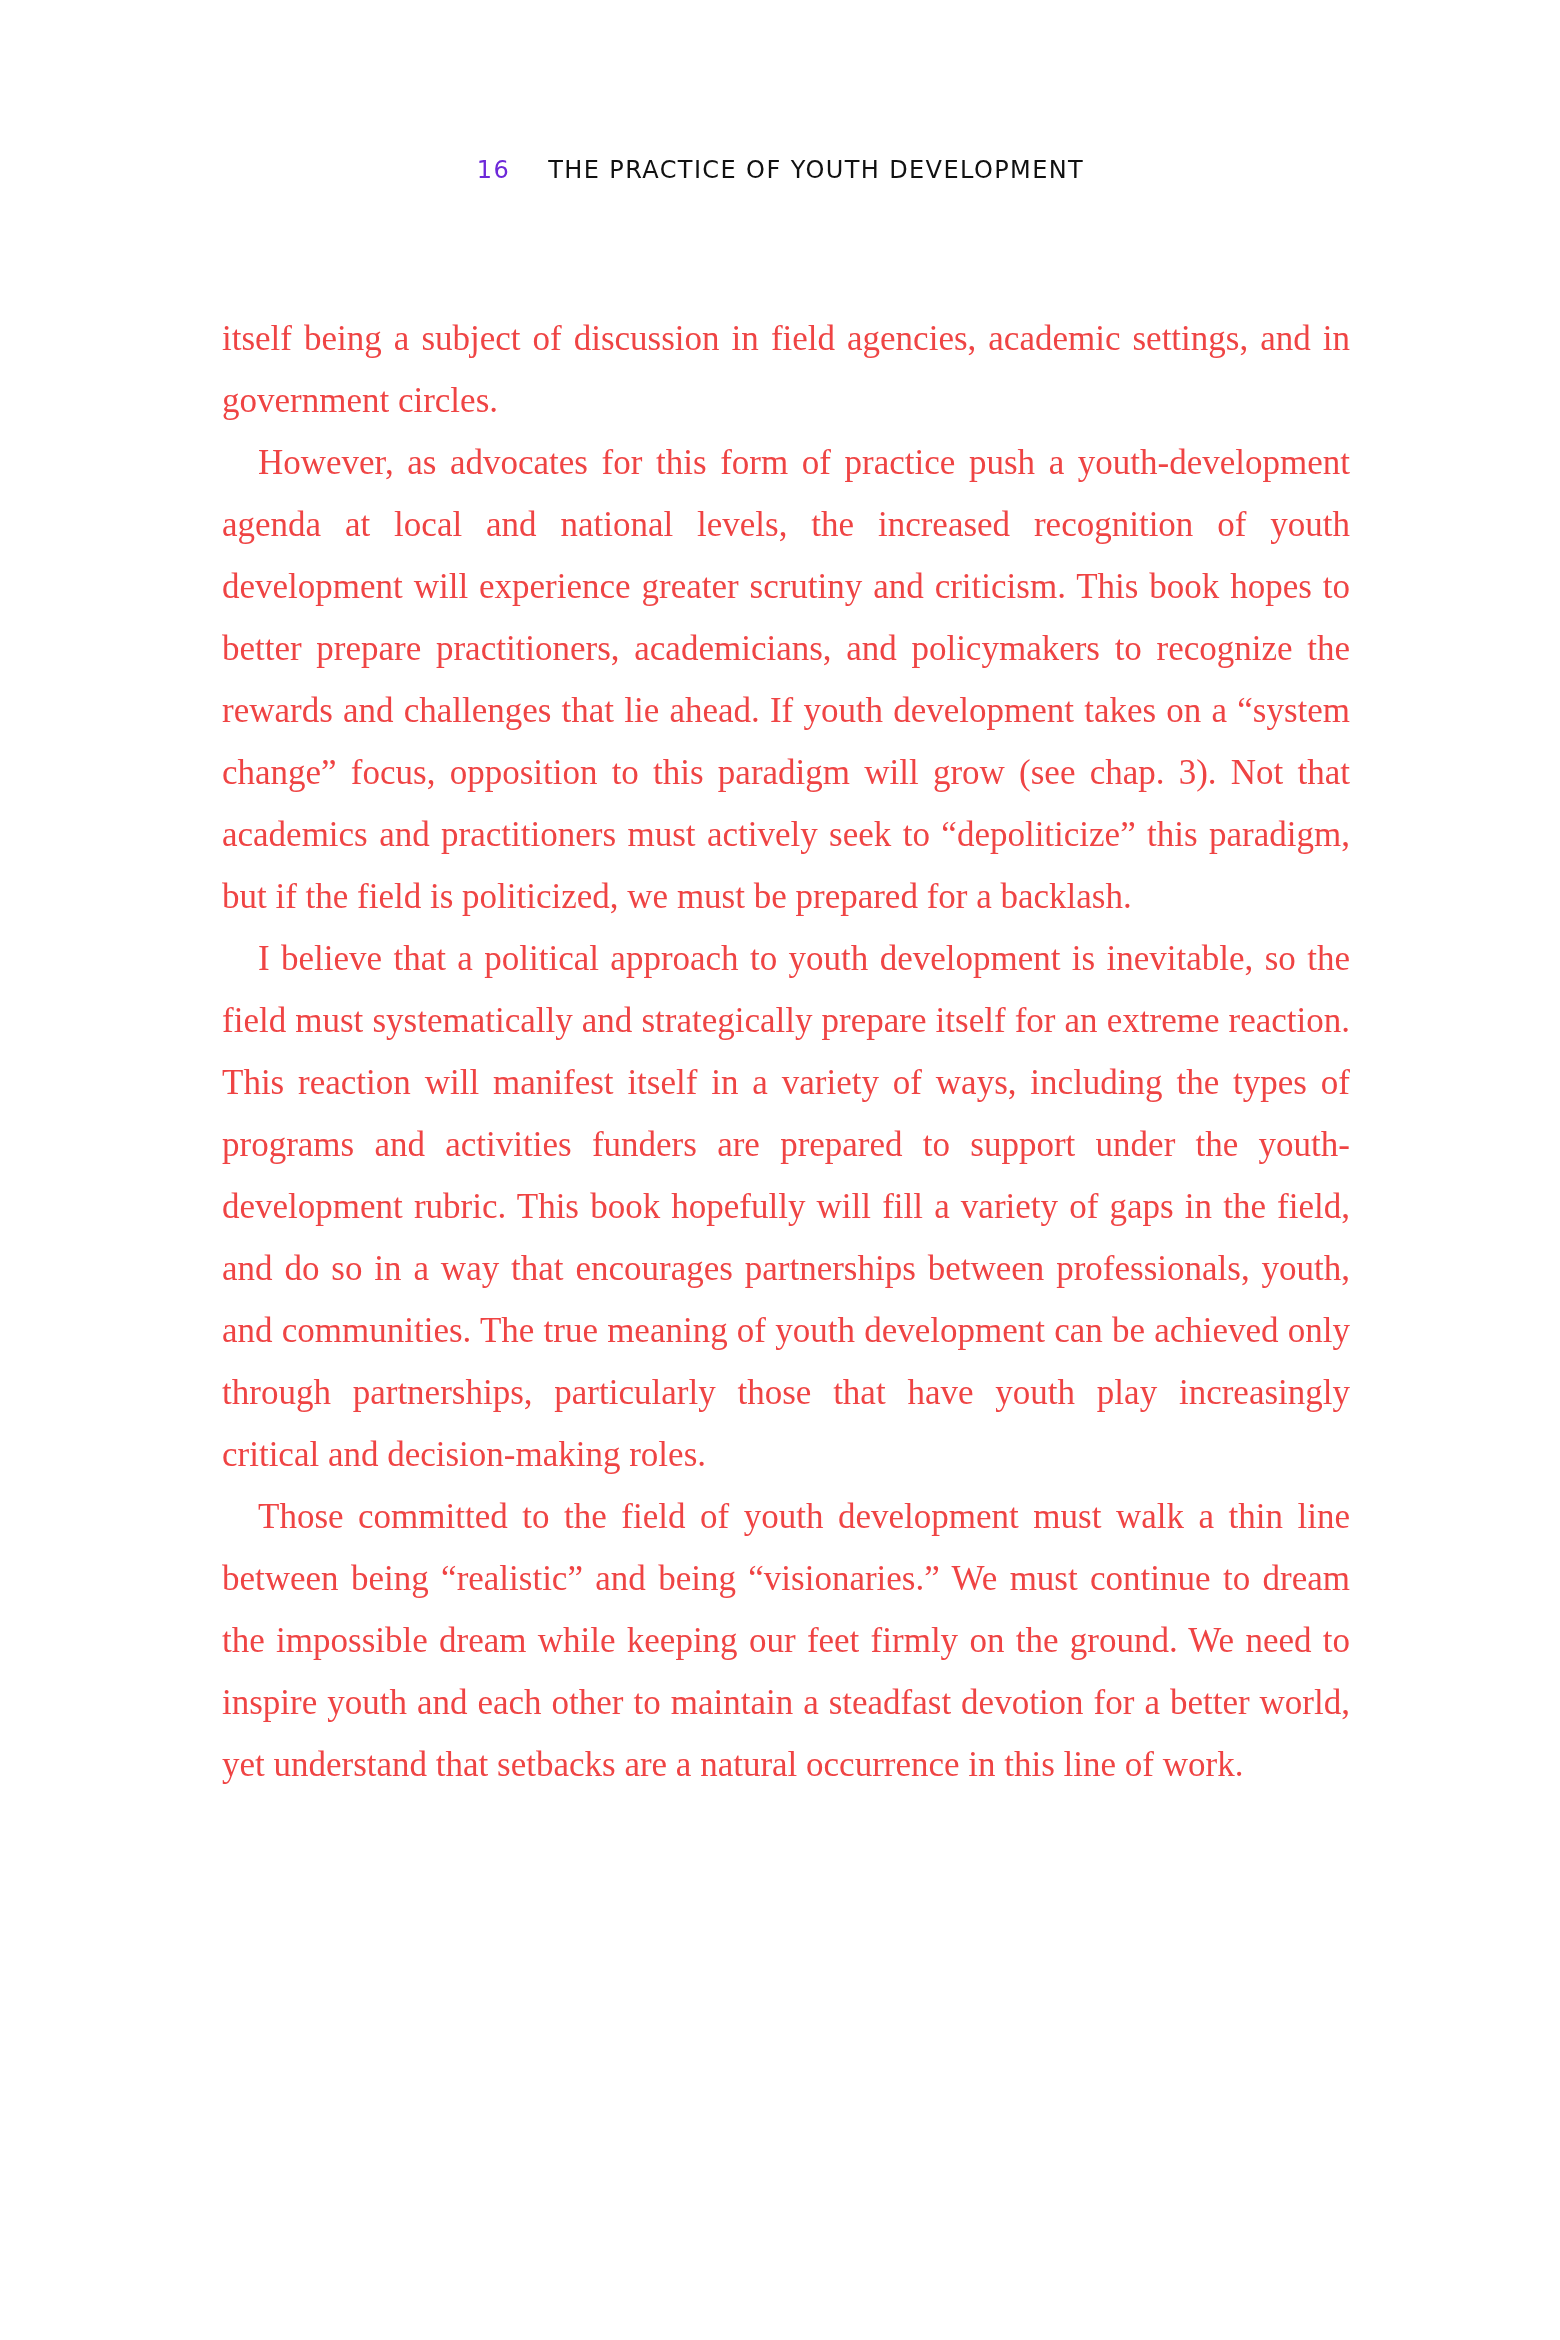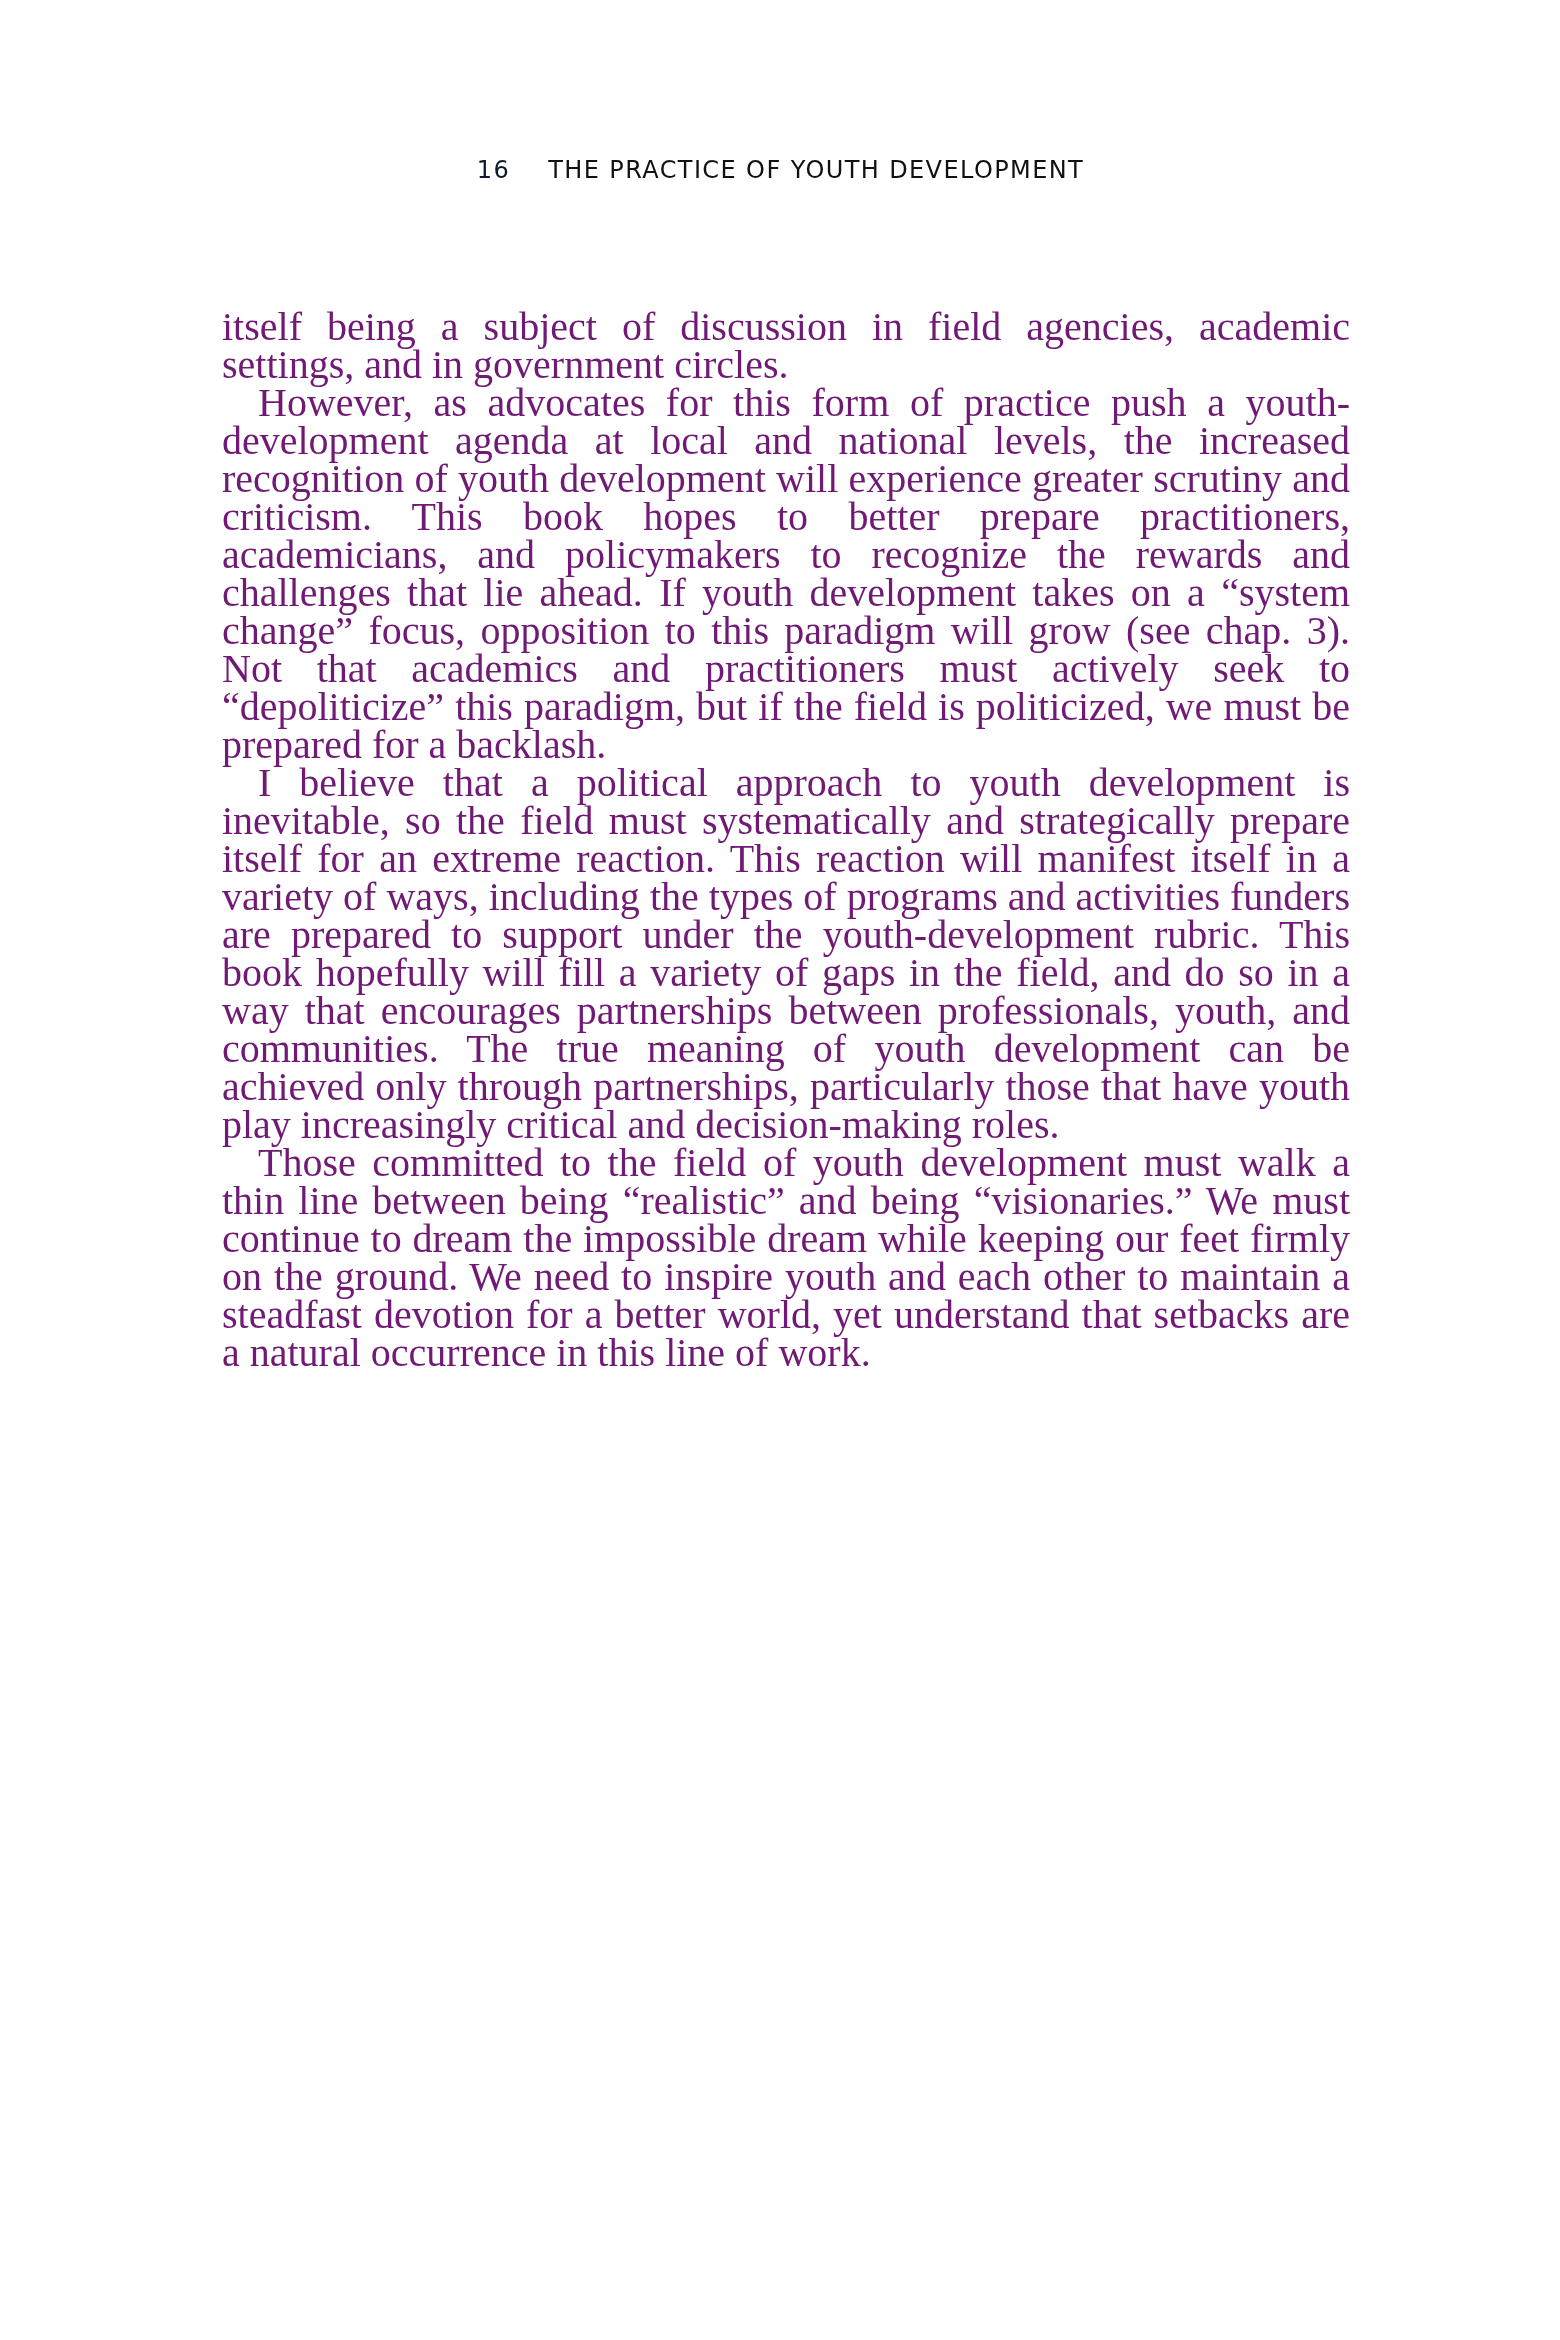--- a/index.html
+++ b/index.html
@@ -3,25 +3,25 @@
 <meta charset="utf-8">
 <style>
   html, body { margin: 0; padding: 0; background: #ffffff; }
   body { width: 1561px; height: 2341px; position: relative; overflow: hidden; }
   .running-head {
     position: absolute; top: 156px; left: 0; width: 1561px;
     text-align: center;
     font-family: "DejaVu Sans", sans-serif;
     font-size: 24px; letter-spacing: 1.4px; color: #111;
   }
-  .running-head .folio { color: #0f172a; margin-right: 29px; }
+  .running-head .folio { color: #6d28d9; margin-right: 29px; }
   .text-block {
     position: absolute; top: 308px; left: 222px; width: 1128px;
     font-family: "Liberation Serif", serif;
-    font-size: 40px; line-height: 38px; color: #701a75;
+    font-size: 35px; line-height: 62px; color: #ef4444;
     text-align: justify;
   }
   .text-block p { margin: 0; text-indent: 36px; hyphens: manual; }
   .text-block p.cont { text-indent: 0; }
 </style>
 </head>
 <body>
 
 <div class="running-head">
   <span class="folio">16</span>

